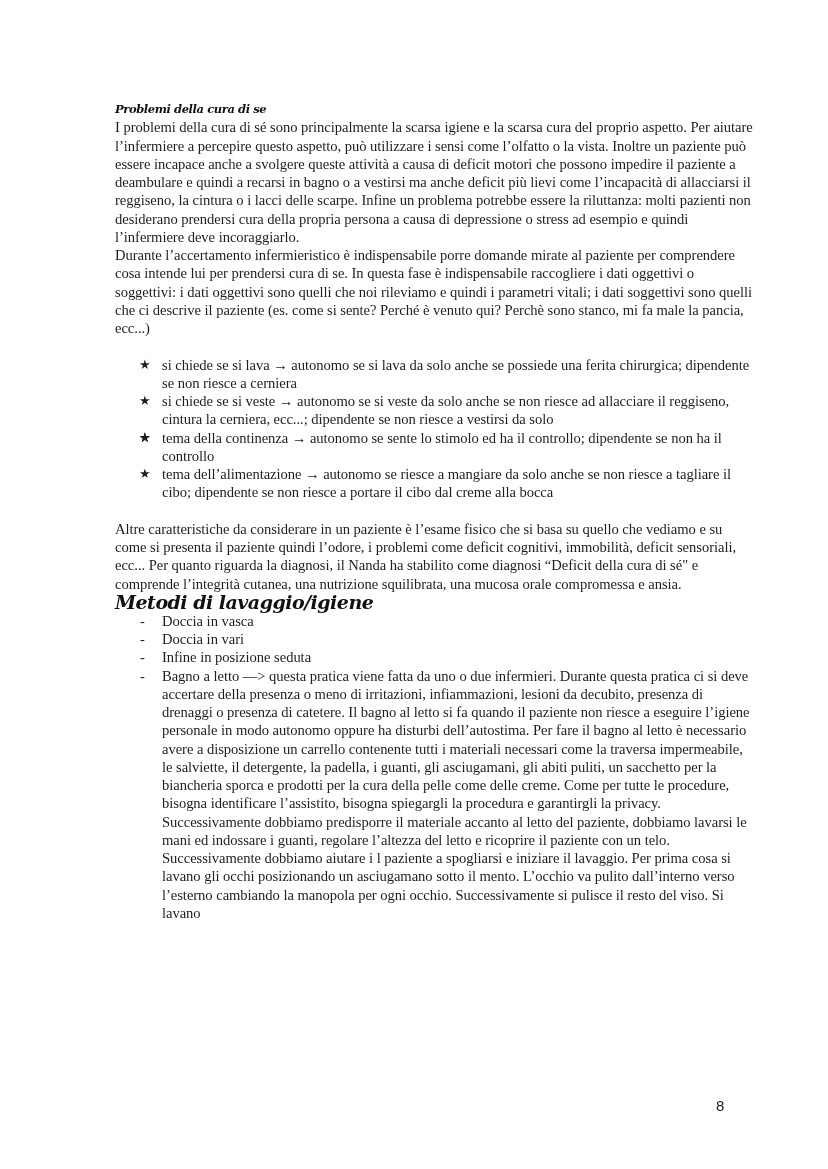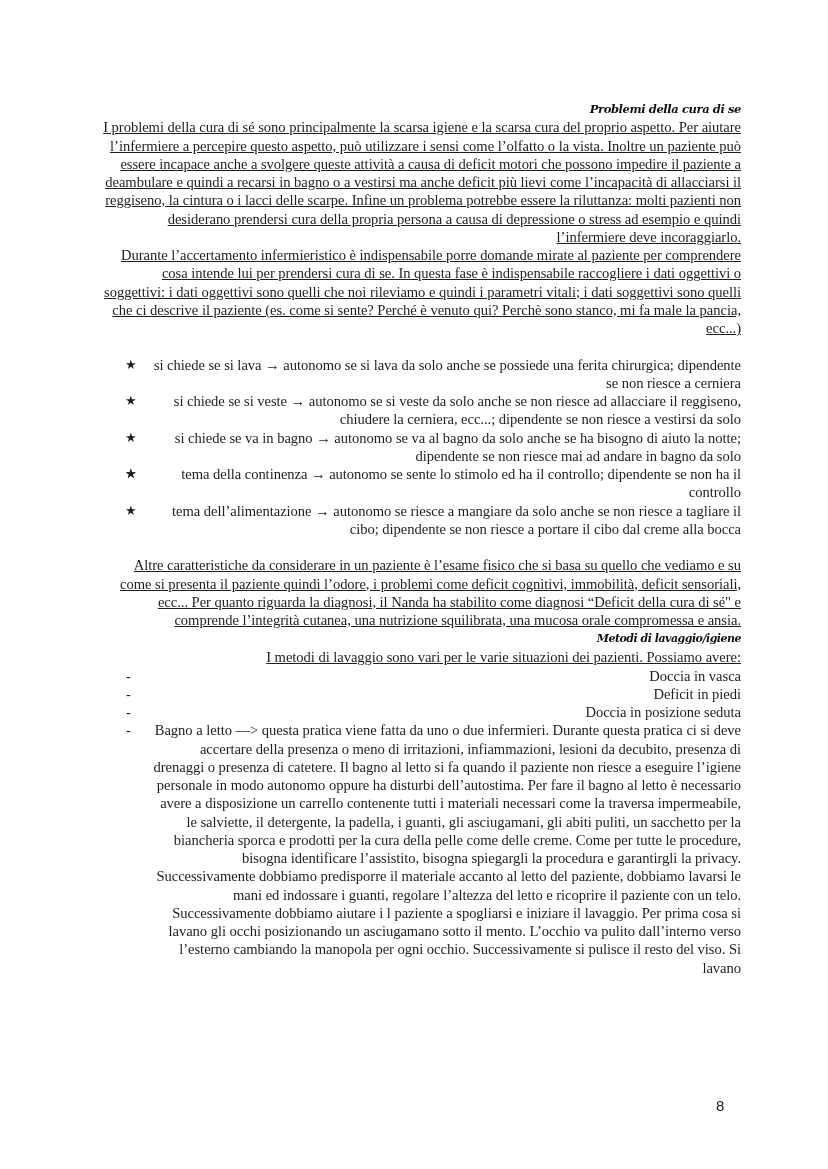--- a/index.html
+++ b/index.html
@@ -1,24 +1,24 @@
 <!DOCTYPE html>
 <html><head>
 <meta charset="utf-8">
 <style>
   html, body { margin:0; padding:0; background:#ffffff; }
   body { width:828px; height:1169px; position:relative; overflow:hidden;
          font-family:"Liberation Serif","DejaVu Serif",serif; color:#1e1e1e; }
-  .page { position:absolute; left:101px; top:100px; width:640px;
-          font-size:14.6px; line-height:18.25px; letter-spacing:-0.05px;text-align:right; }
+  .page { position:absolute; left:115px; top:100px; width:640px;
+          font-size:14.6px; line-height:18.25px; letter-spacing:-0.05px; }
   .h-small { font-family:"DejaVu Serif",serif; font-style:italic; font-weight:bold;
              font-size:11.5px; line-height:18.25px; letter-spacing:-0.4px; color:#111; }
   .h-big { font-family:"DejaVu Serif",serif; font-style:italic; font-weight:bold;
-           font-size:11px; line-height:19px; letter-spacing:-0.5px; color:#111; }
-  p { margin:0;text-decoration:underline; }
+           font-size:19px; line-height:19px; letter-spacing:-0.5px; color:#111; }
+  p { margin:0; }
   .blank { height:18.25px; }
   ul { list-style:none; margin:0; padding:0; }
   .star-list li { position:relative; padding-left:47px; }
   .star-list li .bullet { position:absolute; left:24px; top:0; font-size:13px; }
   .dash-list li { position:relative; padding-left:47px; }
   .dash-list li .bullet { position:absolute; left:25px; top:0; }
   .gap { height:18.25px; }
   .page-num { position:absolute; left:716px; top:1097px; font-family:"Liberation Sans",sans-serif;
               font-size:15px; color:#222; }
 </style>
@@ -29,34 +29,33 @@
 
   <div class="h-small">Problemi della cura di se</div>
   <p>I problemi della cura di sé sono principalmente la scarsa igiene e la scarsa cura del proprio aspetto. Per aiutare l’infermiere a percepire questo aspetto, può utilizzare i sensi come l’olfatto o la vista. Inoltre un paziente può essere incapace anche a svolgere queste attività a causa di deficit motori che possono impedire il paziente a deambulare e quindi a recarsi in bagno o a vestirsi ma anche deficit più lievi come l’incapacità di allacciarsi il reggiseno, la cintura o i lacci delle scarpe. Infine un problema potrebbe essere la riluttanza: molti pazienti non desiderano prendersi cura della propria persona a causa di depressione o stress ad esempio e quindi l’infermiere deve incoraggiarlo.</p>
 
   <p>Durante l’accertamento infermieristico è indispensabile porre domande mirate al paziente per comprendere cosa intende lui per prendersi cura di se. In questa fase è indispensabile raccogliere i dati oggettivi o soggettivi: i dati oggettivi sono quelli che noi rileviamo e quindi i parametri vitali; i dati soggettivi sono quelli che ci descrive il paziente (es. come si sente? Perché è venuto qui? Perchè sono stanco, mi fa male la pancia, ecc...)</p>
 
   <div class="blank"></div>
 
   <ul class="star-list">
     <li><span class="bullet">★</span><span>si chiede se si lava → autonomo se si lava da solo anche se possiede una ferita chirurgica; dipendente se non riesce a cerniera</span></li>
-    <li><span class="bullet">★</span><span>si chiede se si veste → autonomo se si veste da solo anche se non riesce ad allacciare il reggiseno, chiudere la cerniera, ecc...; dipendente se non riesce a vestirsi da solo</span></li>
-    <li><span class="bullet">★</span><span>si chiede se va in bagno → autonomo se va al bagno da solo anche se ha bisogno di aiuto la notte; dipendente se non riesce mai ad andare in bagno da solo</span></li>
+    <li><span class="bullet">★</span><span>si chiede se si veste → autonomo se si veste da solo anche se non riesce ad allacciare il reggiseno, cintura la cerniera, ecc...; dipendente se non riesce a vestirsi da solo</span></li>
+    <li><span class="bullet">★</span></li>
     <li><span class="bullet">★</span></li>
     <li><span class="bullet">★</span><span>tema della continenza → autonomo se sente lo stimolo ed ha il controllo; dipendente se non ha il controllo</span></li>
     <li><span class="bullet">★</span><span>tema dell’alimentazione → autonomo se riesce a mangiare da solo anche se non riesce a tagliare il cibo; dipendente se non riesce a portare il cibo dal creme alla bocca</span></li>
   </ul>
 
   <div class="gap"></div>
 
   <p>Altre caratteristiche da considerare in un paziente è l’esame fisico che si basa su quello che vediamo e su come si presenta il paziente quindi l’odore, i problemi come deficit cognitivi, immobilità, deficit sensoriali, ecc... Per quanto riguarda la diagnosi, il Nanda ha stabilito come diagnosi “Deficit della cura di sé" e comprende l’integrità cutanea, una nutrizione squilibrata, una mucosa orale compromessa e ansia.</p>
 
   <div class="h-big">Metodi di lavaggio/igiene</div>
-  <p>I metodi di lavaggio sono vari per le varie situazioni dei pazienti. Possiamo avere:</p>
   <ul class="dash-list">
     <li><span class="bullet">-</span><span>Doccia in vasca</span></li>
-    <li><span class="bullet">-</span><span>Deficit in piedi</span></li>
-    <li><span class="bullet">-</span><span>Doccia in posizione seduta</span></li>
+    <li><span class="bullet">-</span><span>Doccia in vari</span></li>
+    <li><span class="bullet">-</span><span>Infine in posizione seduta</span></li>
     <li><span class="bullet">-</span><span>Bagno a letto —&gt; questa pratica viene fatta da uno o due infermieri. Durante questa pratica ci si deve accertare della presenza o meno di irritazioni, infiammazioni, lesioni da decubito, presenza di drenaggi o presenza di catetere. Il bagno al letto si fa quando il paziente non riesce a eseguire l’igiene personale in modo autonomo oppure ha disturbi dell’autostima. Per fare il bagno al letto è necessario avere a disposizione un carrello contenente tutti i materiali necessari come la traversa impermeabile, le salviette, il detergente, la padella, i guanti, gli asciugamani, gli abiti puliti, un sacchetto per la biancheria sporca e prodotti per la cura della pelle come delle creme. Come per tutte le procedure, bisogna identificare l’assistito, bisogna spiegargli la procedura e garantirgli la privacy. Successivamente dobbiamo predisporre il materiale accanto al letto del paziente, dobbiamo lavarsi le mani ed indossare i guanti, regolare l’altezza del letto e ricoprire il paziente con un telo. Successivamente dobbiamo aiutare i l paziente a spogliarsi e iniziare il lavaggio. Per prima cosa si lavano gli occhi posizionando un asciugamano sotto il mento. L’occhio va pulito dall’interno verso l’esterno cambiando la manopola per ogni occhio. Successivamente si pulisce il resto del viso. Si lavano</span></li>
   </ul>
 </div>
 
 <div class="page-num">8</div>
 
 </body></html>

